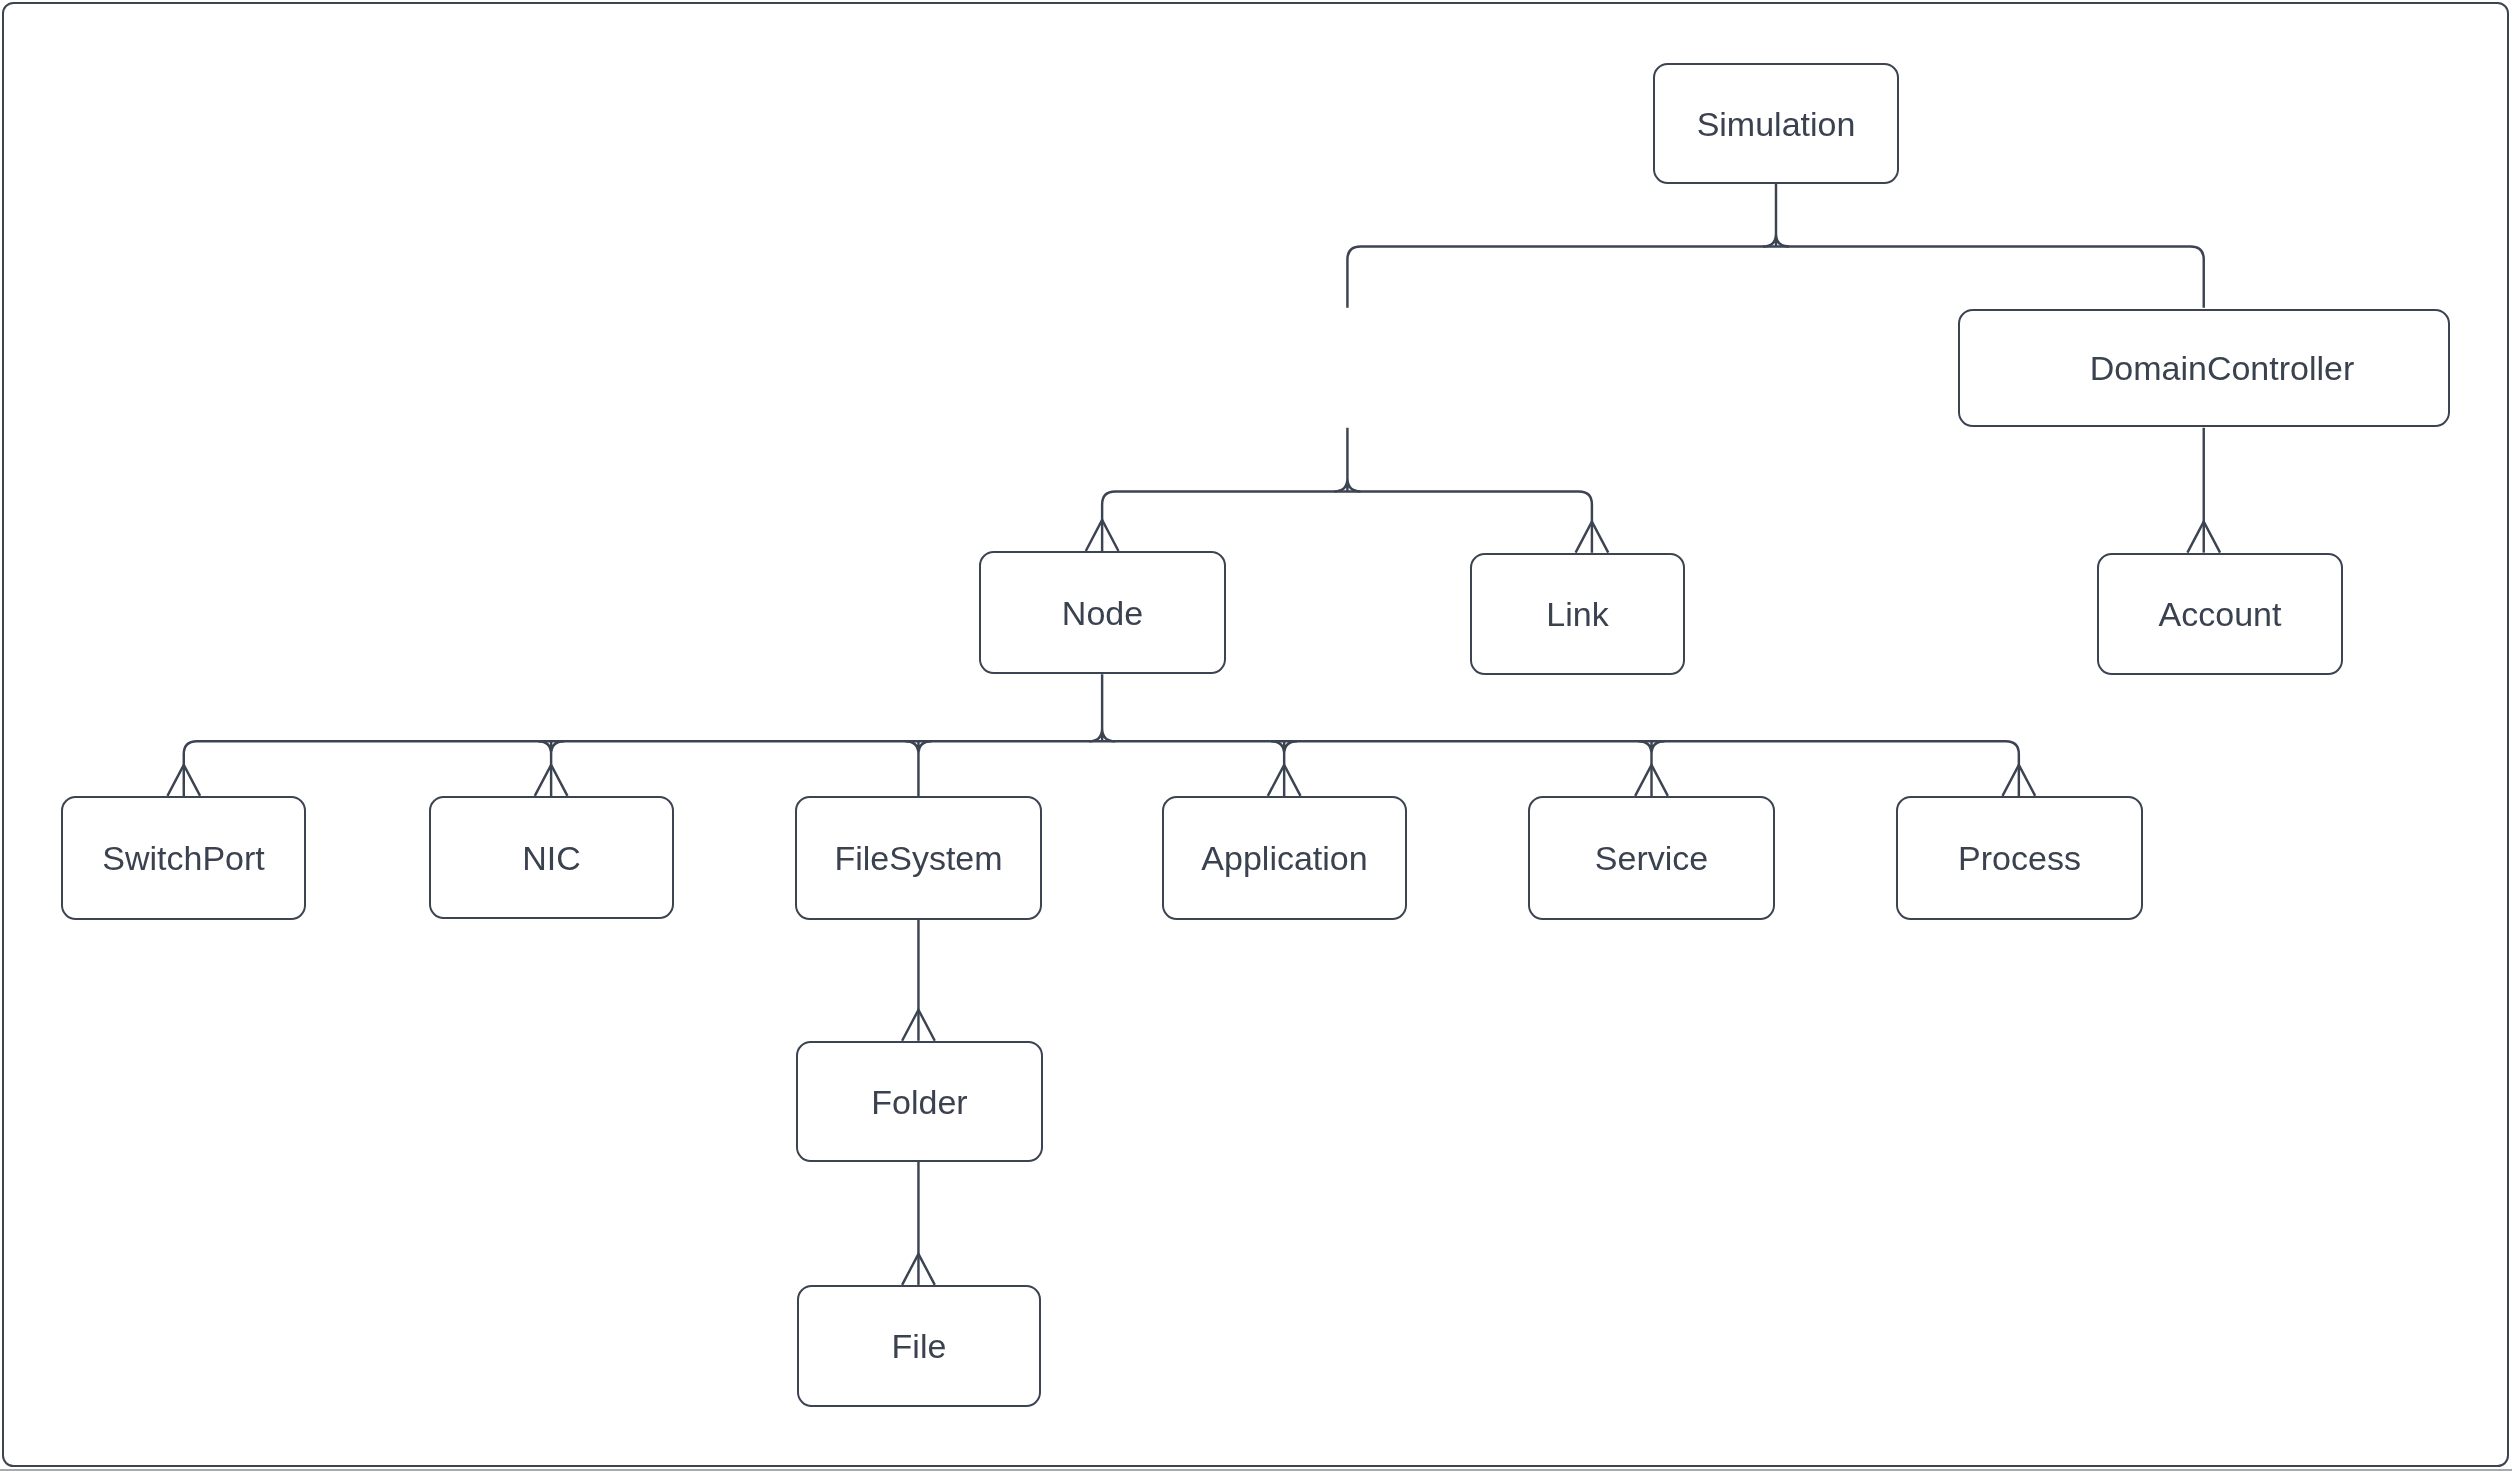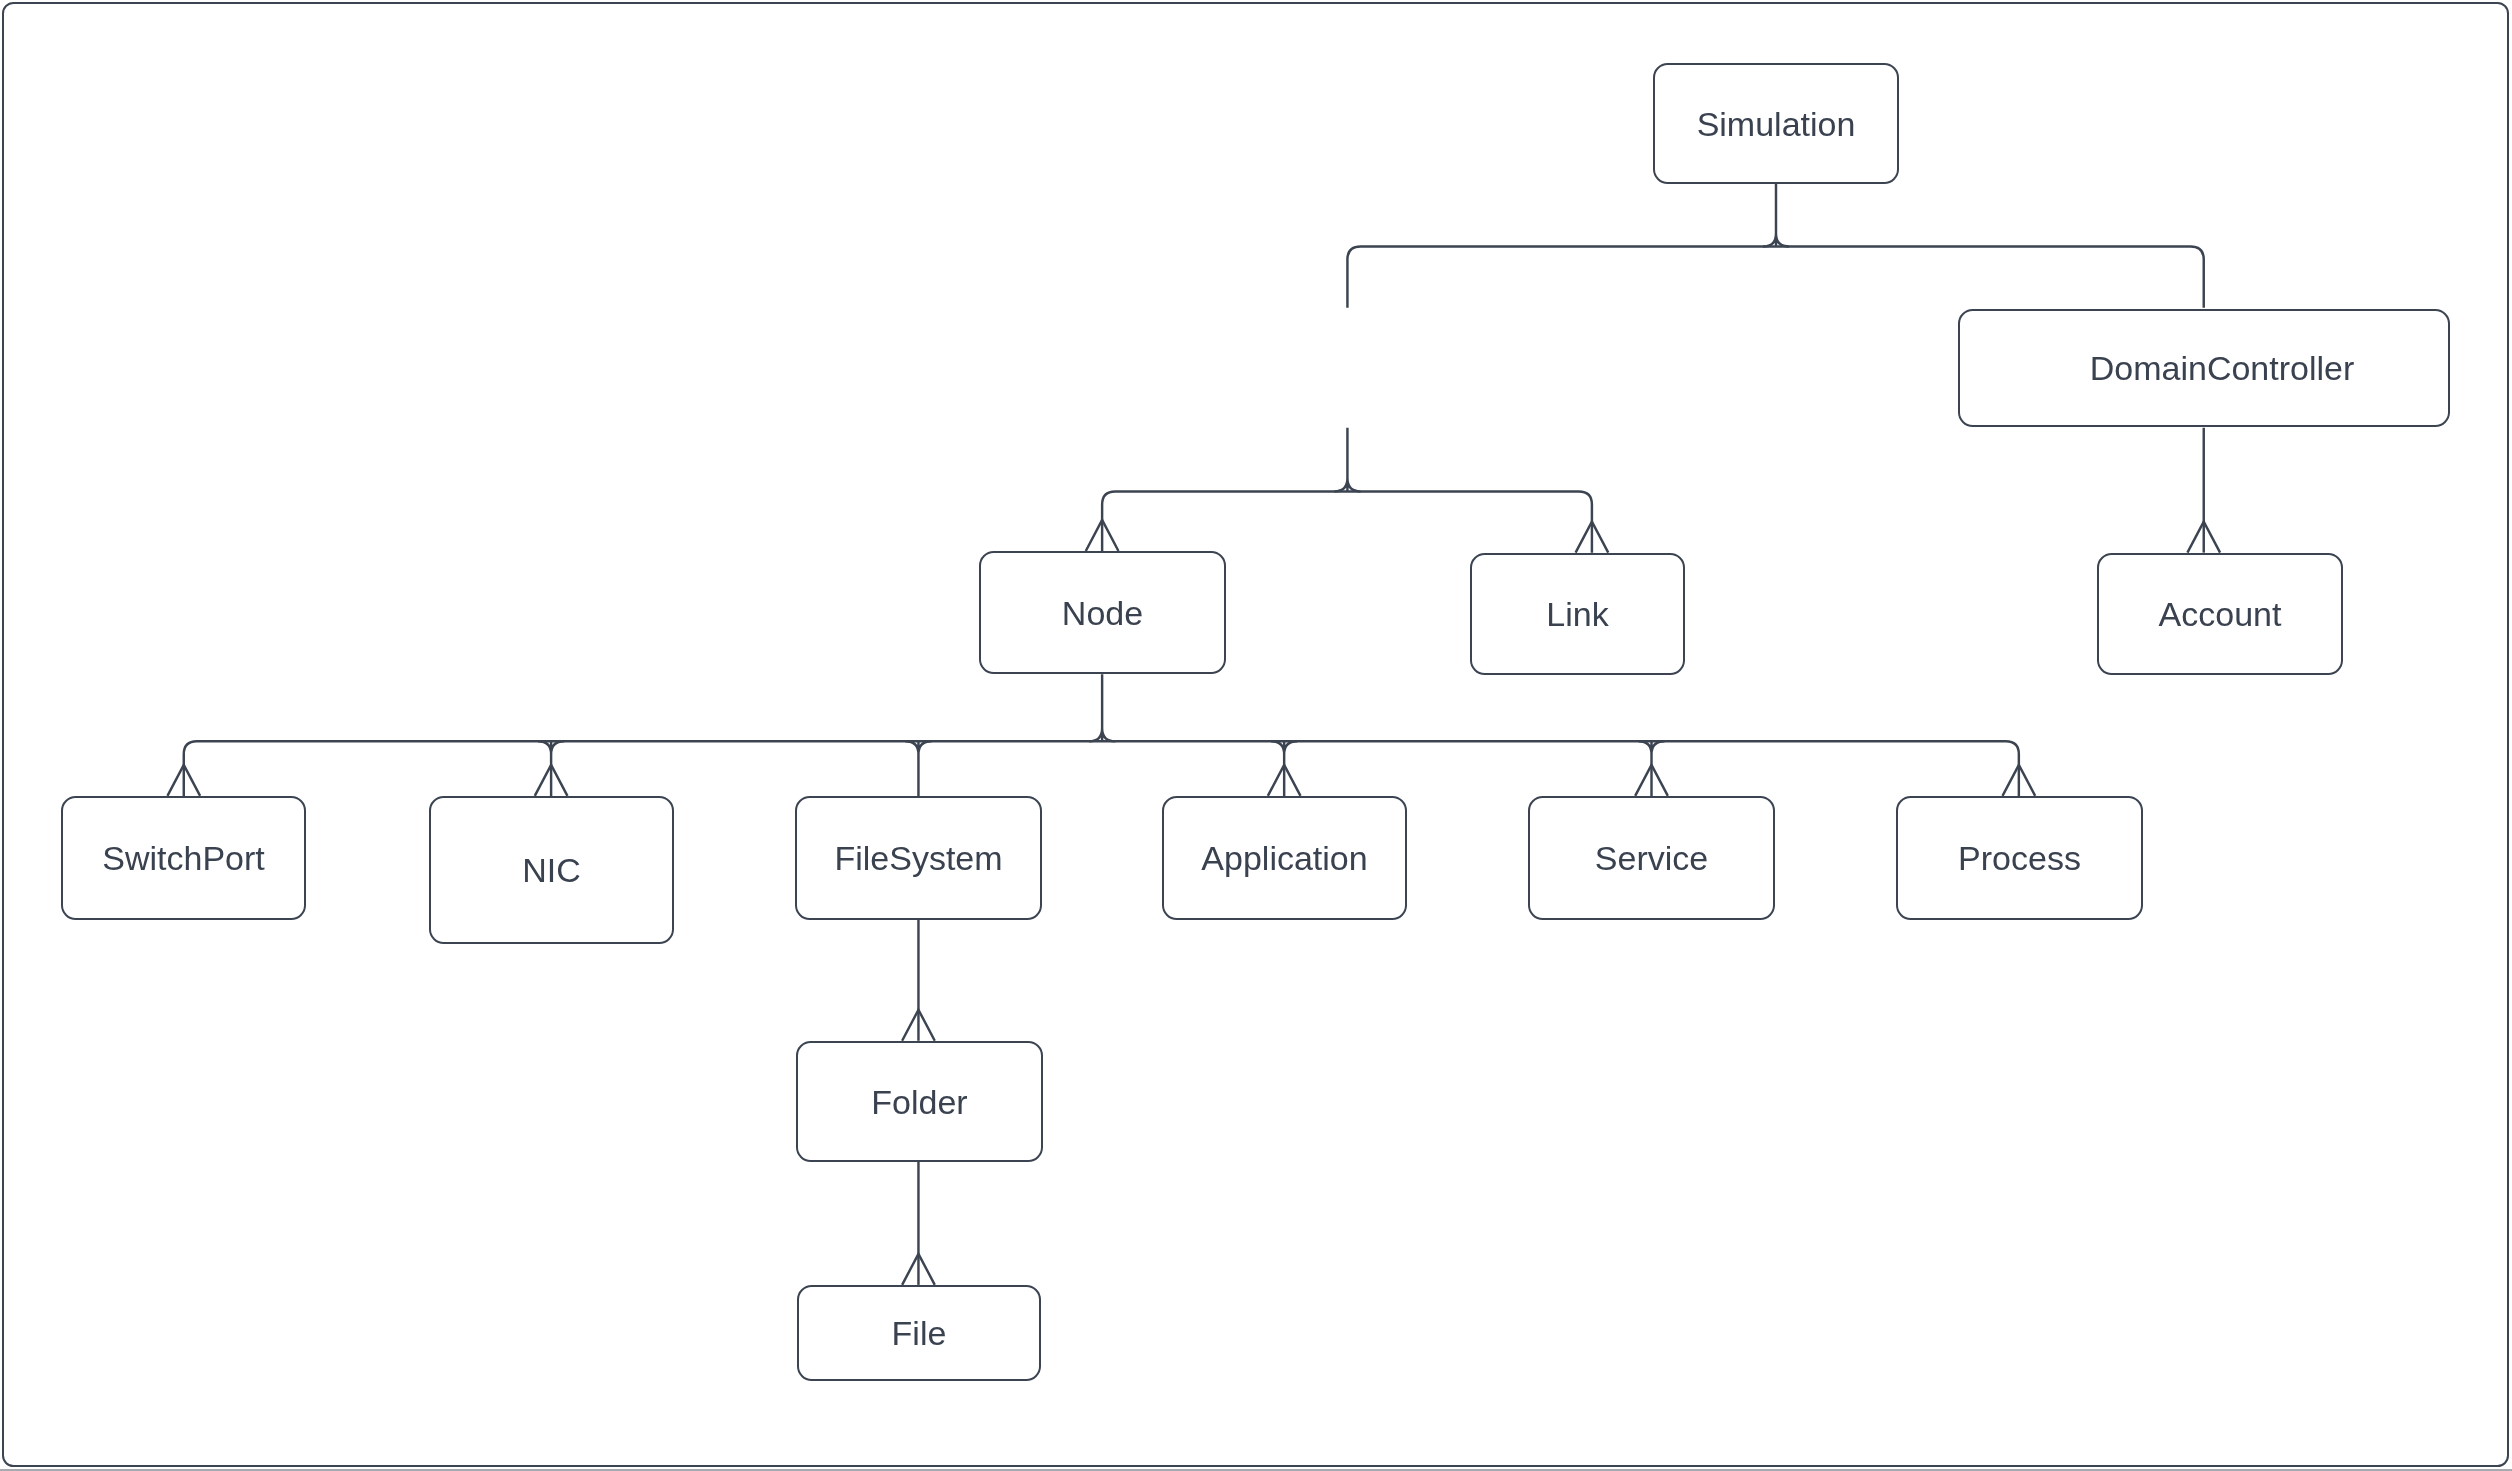--- a/index.html
+++ b/index.html
@@ -112,21 +112,21 @@
   </div>
 
   <div class="node" style="left:2081px;top:553px;width:246px;height:122px;margin-left:16px;">
     <span class="node-label">Account</span>
   </div>
 
   <div class="node" style="left:61px;top:796px;width:245px;height:124px;">
     <span class="node-label">SwitchPort</span>
   </div>
 
-  <div class="node" style="left:429px;top:796px;width:245px;height:148px;">
+  <div class="node" style="left:429px;top:796px;width:245px;height:123px;">
     <span class="node-label">NIC</span>
   </div>
 
   <div class="node" style="left:795px;top:796px;width:247px;height:124px;">
     <span class="node-label">FileSystem</span>
   </div>
 
   <div class="node" style="left:1162px;top:796px;width:245px;height:124px;">
     <span class="node-label">Application</span>
   </div>
@@ -136,20 +136,20 @@
   </div>
 
   <div class="node" style="left:1896px;top:796px;width:247px;height:124px;">
     <span class="node-label">Process</span>
   </div>
 
   <div class="node" style="left:796px;top:1041px;width:247px;height:121px;">
     <span class="node-label">Folder</span>
   </div>
 
-  <div class="node" style="left:797px;top:1285px;width:244px;height:96px;">
+  <div class="node" style="left:797px;top:1285px;width:244px;height:122px;">
     <span class="node-label">File</span>
   </div>
 
   <div class="page-border"></div>
   <div class="page-bottom-edge"></div>
 </div>
 
 
 </body></html>

